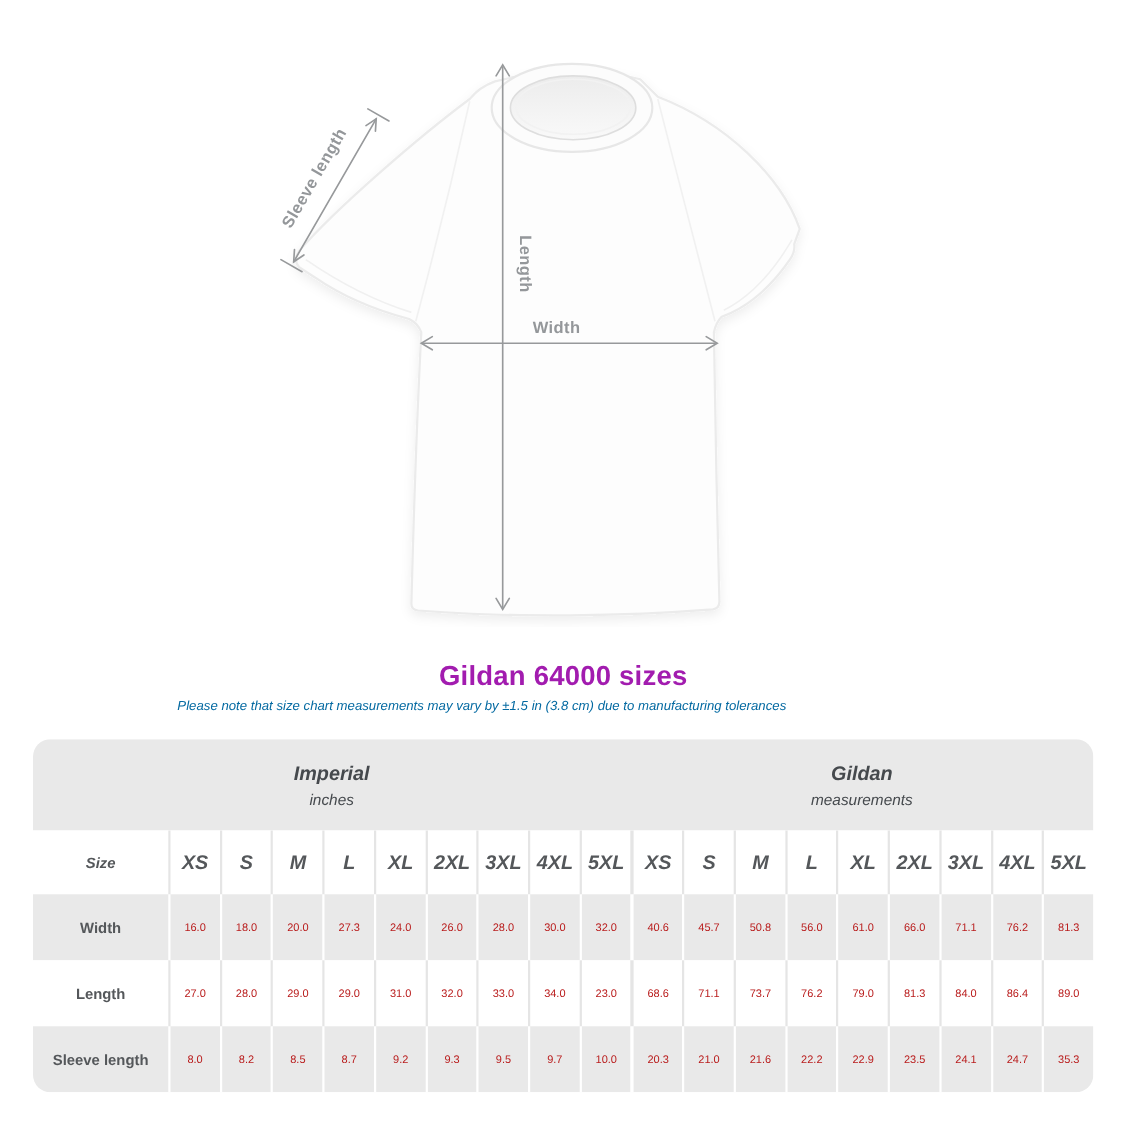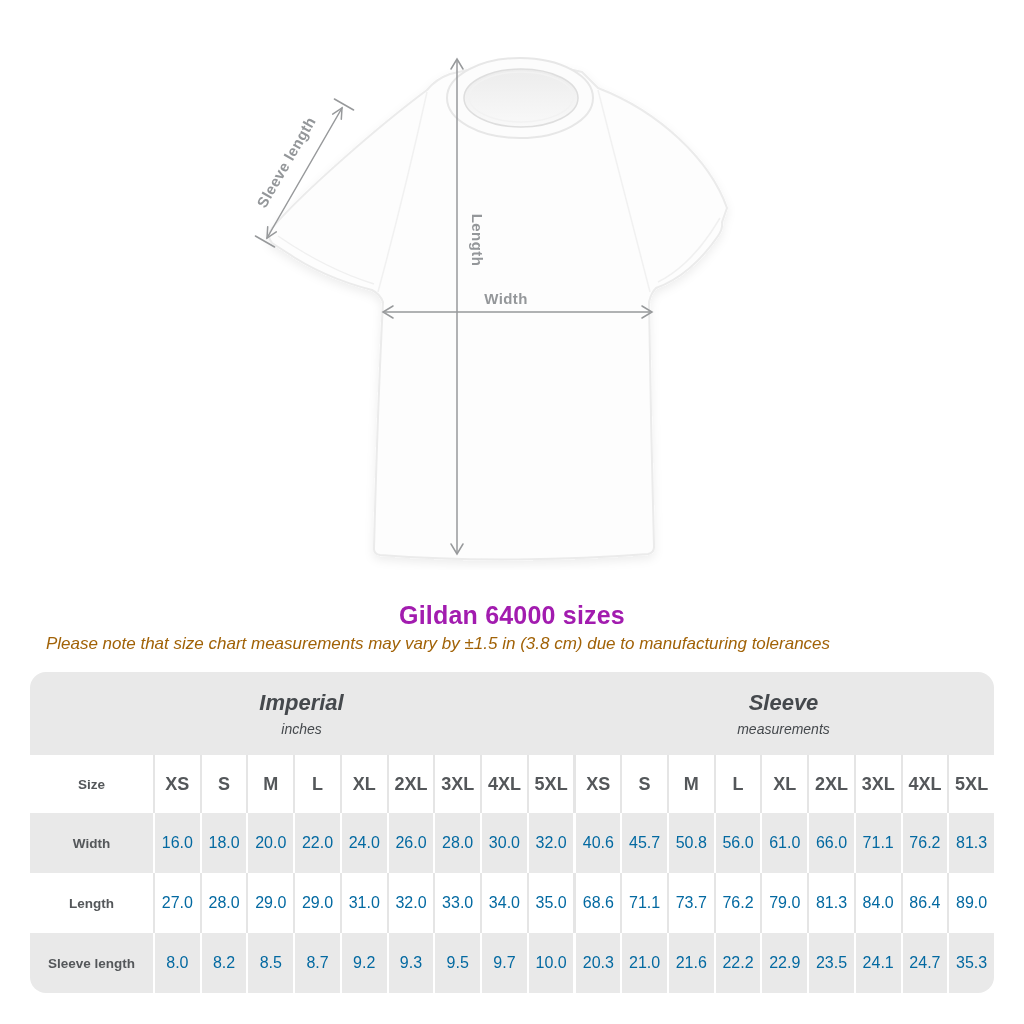--- a/index.html
+++ b/index.html
@@ -17,44 +17,44 @@
   .lbl-sleeve{left:56px;top:122px;transform:translate(-50%,-50%) rotate(-60deg);}
   .lbl-length{left:247px;top:200px;transform:translate(-50%,-50%) rotate(90deg);}
   .lbl-width{left:276px;top:258px;transform:translate(-50%,-50%);}
   
   .title{
     position:absolute;left:0;top:601px;width:1024px;text-align:center;
     font-size:25px;font-weight:bold;color:#a21caf;letter-spacing:.2px;
   }
   .subtitle{
     position:absolute;left:0;top:634px;width:876px;text-align:center;
-    font-size:17px;font-style:italic;color:#a16207;
+    font-size:12px;font-style:italic;color:#0369a1;
   }
   
   .size-table{
     position:absolute;left:30px;top:672px;width:964px;height:321px;
     border-radius:16px;overflow:hidden;background:#fff;
   }
   .group-header{display:flex;height:83px;background:#e9e9e9;}
   .group{display:flex;flex-direction:column;align-items:center;justify-content:center;color:#45494d;}
   .group-imperial{width:543px;}
   .group-metric{flex:1;}
-  .group-name{font-size:22px;font-weight:bold;font-style:italic;}
+  .group-name{font-size:18px;font-weight:bold;font-style:italic;}
   .group-unit{font-size:14px;font-style:italic;margin-top:5px;}
   .trow{display:grid;grid-template-columns:123px repeat(18,1fr);}
-  .trow.sizes{height:58px;}
+  .trow.sizes{height:58px;font-style:italic;}
   .trow.r{height:60px;}
   .trow.whitebg{background:#ffffff;--sep:#e5e5e5;}
   .trow.graybg{background:#e9e9e9;--sep:#ffffff;}
   .cell{display:flex;align-items:center;justify-content:center;}
   .cell:not(:first-child){border-left:2px solid var(--sep);}
   .cell.msec{border-left-width:3px;}
   .cell.hdr{font-size:18px;font-weight:bold;color:#54575a;}
   .cell.lab{font-size:13.5px;font-weight:bold;color:#54575a;}
-  .cell.val{font-size:16px;color:#0369a1;}
+  .cell.val{font-size:10px;color:#b91c1c;}
 </style>
 </head>
 <body>
 
 <div class="canvas">
 
   <div class="diagram">
     <svg width="560" height="530" viewBox="0 0 560 530">
       <defs>
         <linearGradient id="collarShade" x1="0" y1="0" x2="0" y2="1">
@@ -132,21 +132,21 @@
   <div class="title">Gildan 64000 sizes</div>
   <div class="subtitle">Please note that size chart measurements may vary by ±1.5 in (3.8 cm) due to manufacturing tolerances</div>
 
   <div class="size-table">
     <div class="group-header">
       <div class="group group-imperial">
         <div class="group-name">Imperial</div>
         <div class="group-unit">inches</div>
       </div>
       <div class="group group-metric">
-        <div class="group-name">Sleeve</div>
+        <div class="group-name">Gildan</div>
         <div class="group-unit">measurements</div>
       </div>
     </div>
 
     <div class="trow sizes whitebg" id="sizes-row">
       <div class="cell hdr lab">Size</div>
 
     <div class="cell hdr">XS</div>
         <div class="cell hdr">S</div>
         <div class="cell hdr">M</div>
@@ -167,21 +167,21 @@
         <div class="cell hdr">5XL</div>
       </div>
 
     <div id="data-rows">
 
     <div class="trow r graybg">
           <div class="cell lab">Width</div>
           <div class="cell val">16.0</div>
           <div class="cell val">18.0</div>
           <div class="cell val">20.0</div>
-          <div class="cell val">22.0</div>
+          <div class="cell val">27.3</div>
           <div class="cell val">24.0</div>
           <div class="cell val">26.0</div>
           <div class="cell val">28.0</div>
           <div class="cell val">30.0</div>
           <div class="cell val">32.0</div>
           <div class="cell val msec">40.6</div>
           <div class="cell val">45.7</div>
           <div class="cell val">50.8</div>
           <div class="cell val">56.0</div>
           <div class="cell val">61.0</div>
@@ -193,21 +193,21 @@
         <div class="trow r whitebg">
           <div class="cell lab">Length</div>
           <div class="cell val">27.0</div>
           <div class="cell val">28.0</div>
           <div class="cell val">29.0</div>
           <div class="cell val">29.0</div>
           <div class="cell val">31.0</div>
           <div class="cell val">32.0</div>
           <div class="cell val">33.0</div>
           <div class="cell val">34.0</div>
-          <div class="cell val">35.0</div>
+          <div class="cell val">23.0</div>
           <div class="cell val msec">68.6</div>
           <div class="cell val">71.1</div>
           <div class="cell val">73.7</div>
           <div class="cell val">76.2</div>
           <div class="cell val">79.0</div>
           <div class="cell val">81.3</div>
           <div class="cell val">84.0</div>
           <div class="cell val">86.4</div>
           <div class="cell val">89.0</div>
         </div>

